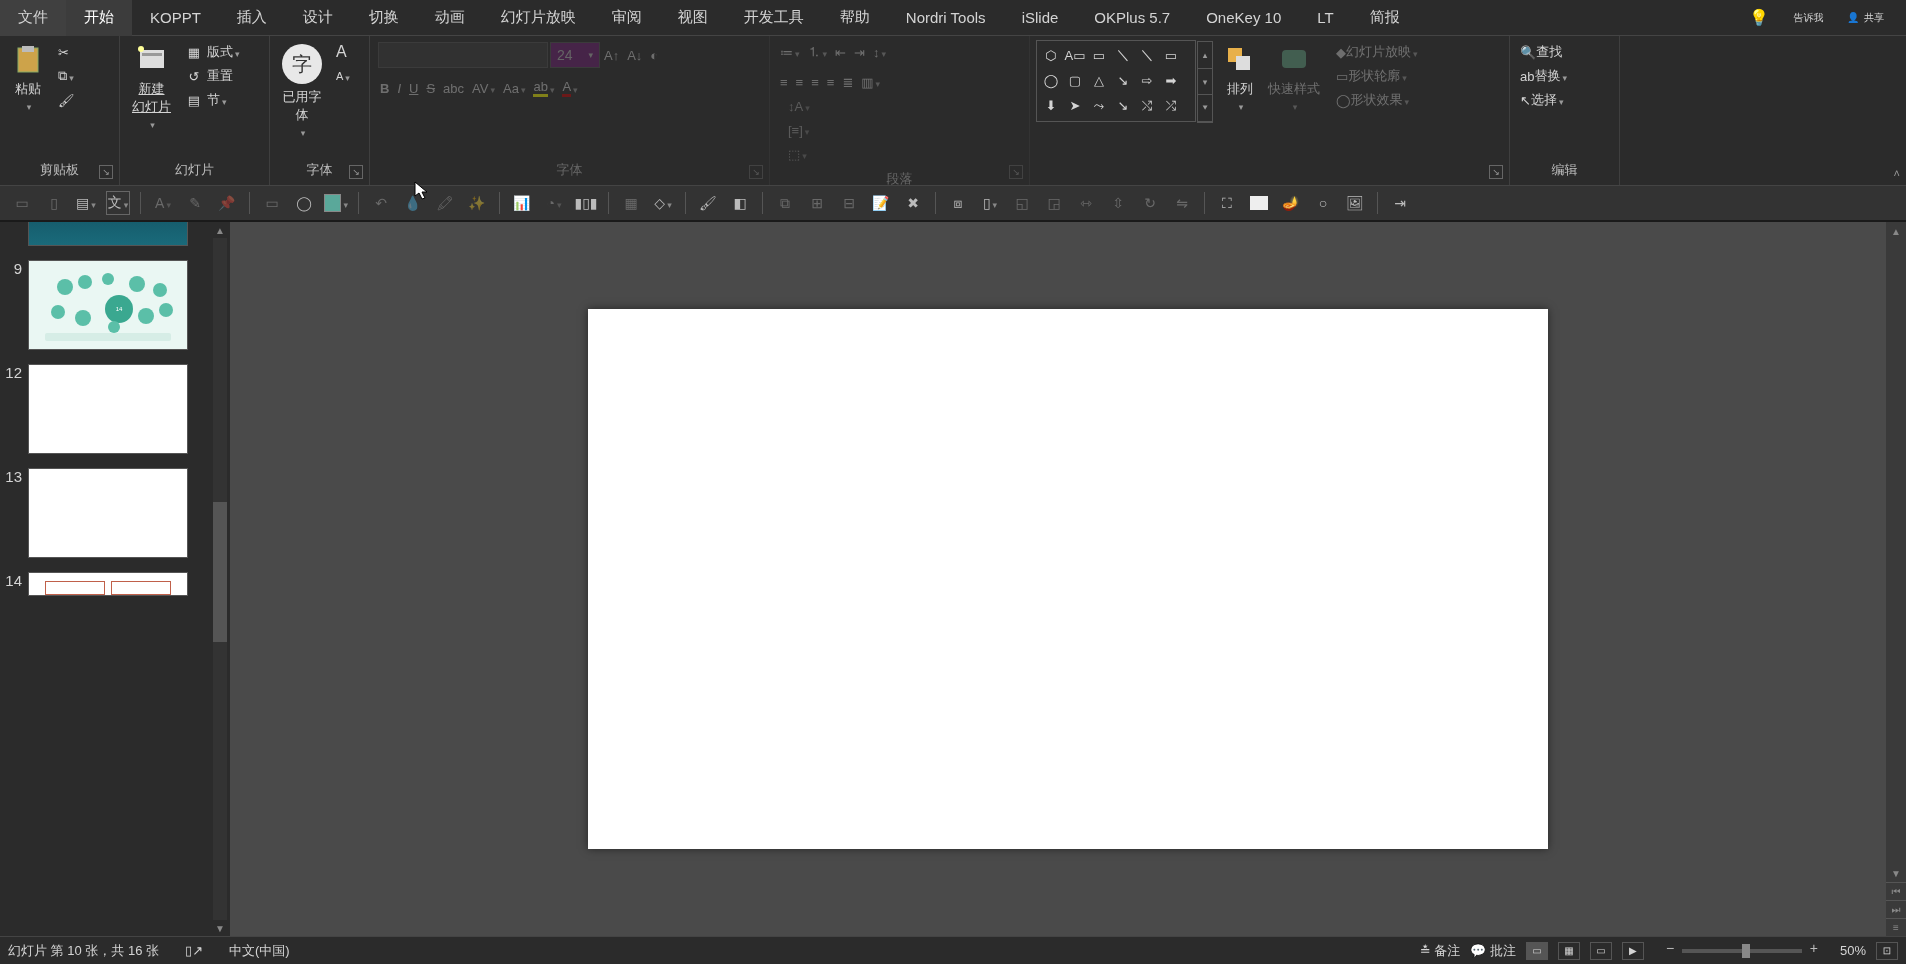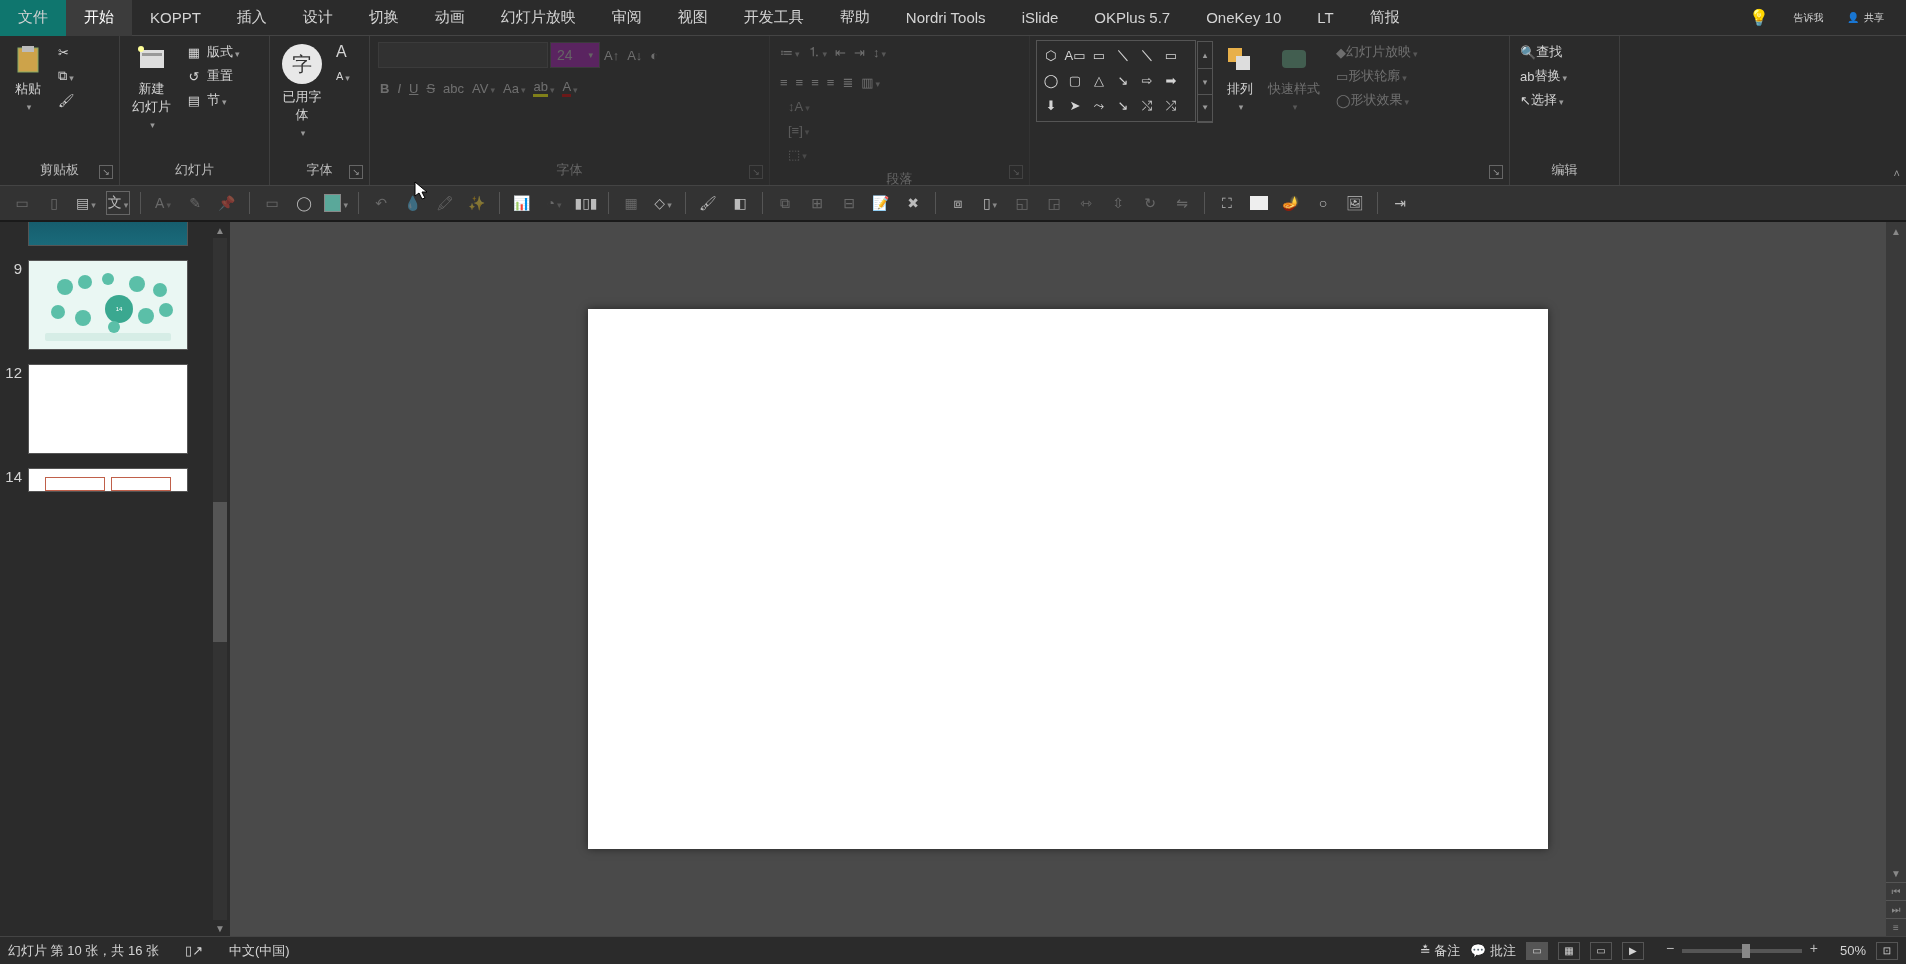--- a/index.html
+++ b/index.html
@@ -1,21 +1,21 @@
 <!DOCTYPE html>
 <html><head>
 <meta charset="utf-8">
 <style>
 * { margin: 0; padding: 0; box-sizing: border-box; font-family: "Microsoft YaHei", "Segoe UI", sans-serif; }
 body { background: #2b2b2b; color: #d4d4d4; width: 1906px; height: 964px; overflow: hidden; position: relative; }
 
 
 .menubar { height: 36px; background: #2b2b2b; display: flex; align-items: center; border-bottom: 1px solid #444; }
 .menubar .tab { padding: 0 18px; height: 36px; display: flex; align-items: center; font-size: 15px; color: #d4d4d4; cursor: pointer; }
-.menubar .tab.file { background: #0f766e; }
+.menubar .tab.file { background: #404040; }
 .menubar .tab.active { background: #3c3c3c; color: #fff; }
 .menubar .spacer { flex: 1; }
 .menubar .right { display: flex; align-items: center; padding-right: 10px; }
 .menubar .right .item { padding: 0 12px; height: 36px; display:flex; align-items:center; font-size:10px; }
 .menubar .right .bulb { font-size:16px; }
 
 
 .ribbon { height: 150px; background: #2b2b2b; display: flex; border-bottom: 1px solid #444; }
 .ribbon-group { display: flex; flex-direction: column; border-right: 1px solid #3f3f3f; position: relative; padding: 4px 6px 0 6px; }
 .ribbon-group .group-body { flex: 1; display: flex; align-items: flex-start; }
@@ -27,21 +27,21 @@
 .rbtn .icon { width:32px; height:32px; display:flex; align-items:center; justify-content:center; margin-bottom:4px; }
 .rbtn.small { flex-direction:row; min-width:auto; padding:2px 4px; font-size:13px; height:24px; }
 .rbtn.small .icon { width:18px; height:18px; margin:0 4px 0 0; }
 .rbtn .caret::after { content:"▾"; font-size:9px; margin-left:2px; color:#999; }
 
 .column { display:flex; flex-direction:column; }
 .row { display:flex; flex-direction:row; align-items:center; }
 
 
 .font-input { width:170px; height:26px; background:#3c3c3c; border:1px solid #555; margin:2px; }
-.size-input { width:50px; height:26px; background:#a21caf; border:1px solid #555; color:#bbb; display:flex; align-items:center; padding:0 6px; font-size:14px; }
+.size-input { width:50px; height:26px; background:#701a75; border:1px solid #555; color:#bbb; display:flex; align-items:center; padding:0 6px; font-size:14px; }
 
 
 .shapes-gallery { width:160px; height:82px; border:1px solid #555; display:flex; flex-wrap:wrap; padding:2px; position:relative; }
 .shapes-gallery .shp { width:22px; height:22px; margin:1px; display:flex; align-items:center; justify-content:center; color:#d4d4d4; font-size:13px; }
 .shapes-gallery .more { position:absolute; right:-18px; top:0; width:16px; height:82px; border:1px solid #555; display:flex; flex-direction:column; }
 .shapes-gallery .more div { flex:1; display:flex; align-items:center; justify-content:center; font-size:9px; color:#999; border-bottom:1px solid #555;}
 
 
 .toolbar2 { height:36px; background:#333; border-bottom:2px solid #1a1a1a; display:flex; align-items:center; padding:0 10px; gap:8px; }
 .toolbar2 .tb { width:24px; height:24px; display:flex; align-items:center; justify-content:center; color:#bbb; font-size:14px; }
@@ -163,21 +163,21 @@
   <div class="ribbon-group" style="width:150px;">
     <div class="group-body">
       <div class="rbtn">
         <div class="icon">
             <svg viewBox="0 0 32 32">
               <rect x="4" y="6" width="24" height="18" fill="#ddd"></rect>
               <rect x="6" y="9" width="20" height="3" fill="#999"></rect>
               <circle cx="5" cy="5" r="3" fill="#ff9"></circle>
             </svg>
           </div>
-        <span style="white-space:pre-line;text-align:center;">新建
+        <span style="white-space:pre-line;text-align:center;text-decoration:underline;">新建
 幻灯片</span>
         <span class="caret"></span>
       </div>
       <div class="column" style="margin-left:4px;">
         <div class="rbtn small">
             <span class="icon">▦</span>
             <span>版式</span>
             <span class="caret"></span>
           </div>
         <div class="rbtn small">
@@ -467,20 +467,24 @@
             <div class="dot" style="left:50%;top:70%;width:12px;height:12px;"></div>
             <div style="position:absolute;left:8%;bottom:4px;right:8%;height:8px;background:#d6ede6;border-radius:2px;"></div>
           </div>
         </div>
       </div>
       <div class="thumb-item">
         <div class="num">12</div>
         <div class="thumb"></div>
       </div>
       <div class="thumb-item">
+        <div class="num">13</div>
+        <div class="thumb"></div>
+      </div>
+      <div class="thumb-item">
         <div class="num">14</div>
         <div class="thumb partial" style="background:#fff;">
           <div style="position:absolute;left:10%;right:52%;top:8px;height:14px;border:1px solid #c0604a;"></div>
           <div style="position:absolute;left:52%;right:10%;top:8px;height:14px;border:1px solid #c0604a;"></div>
         </div>
       </div>
     </div>
     <div class="thumb-scroll">
       <div class="arrow up">▲</div>
       <div class="track"></div>

